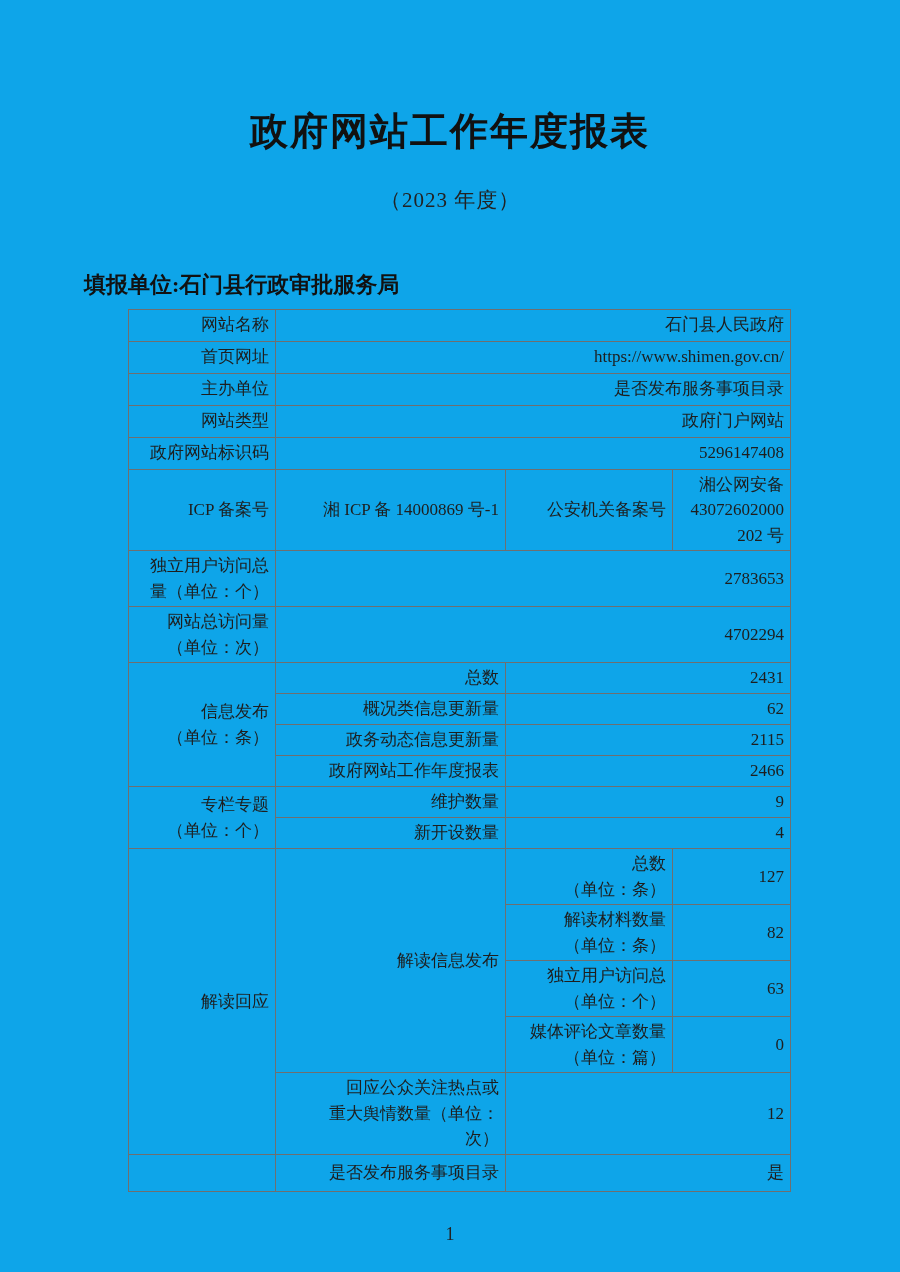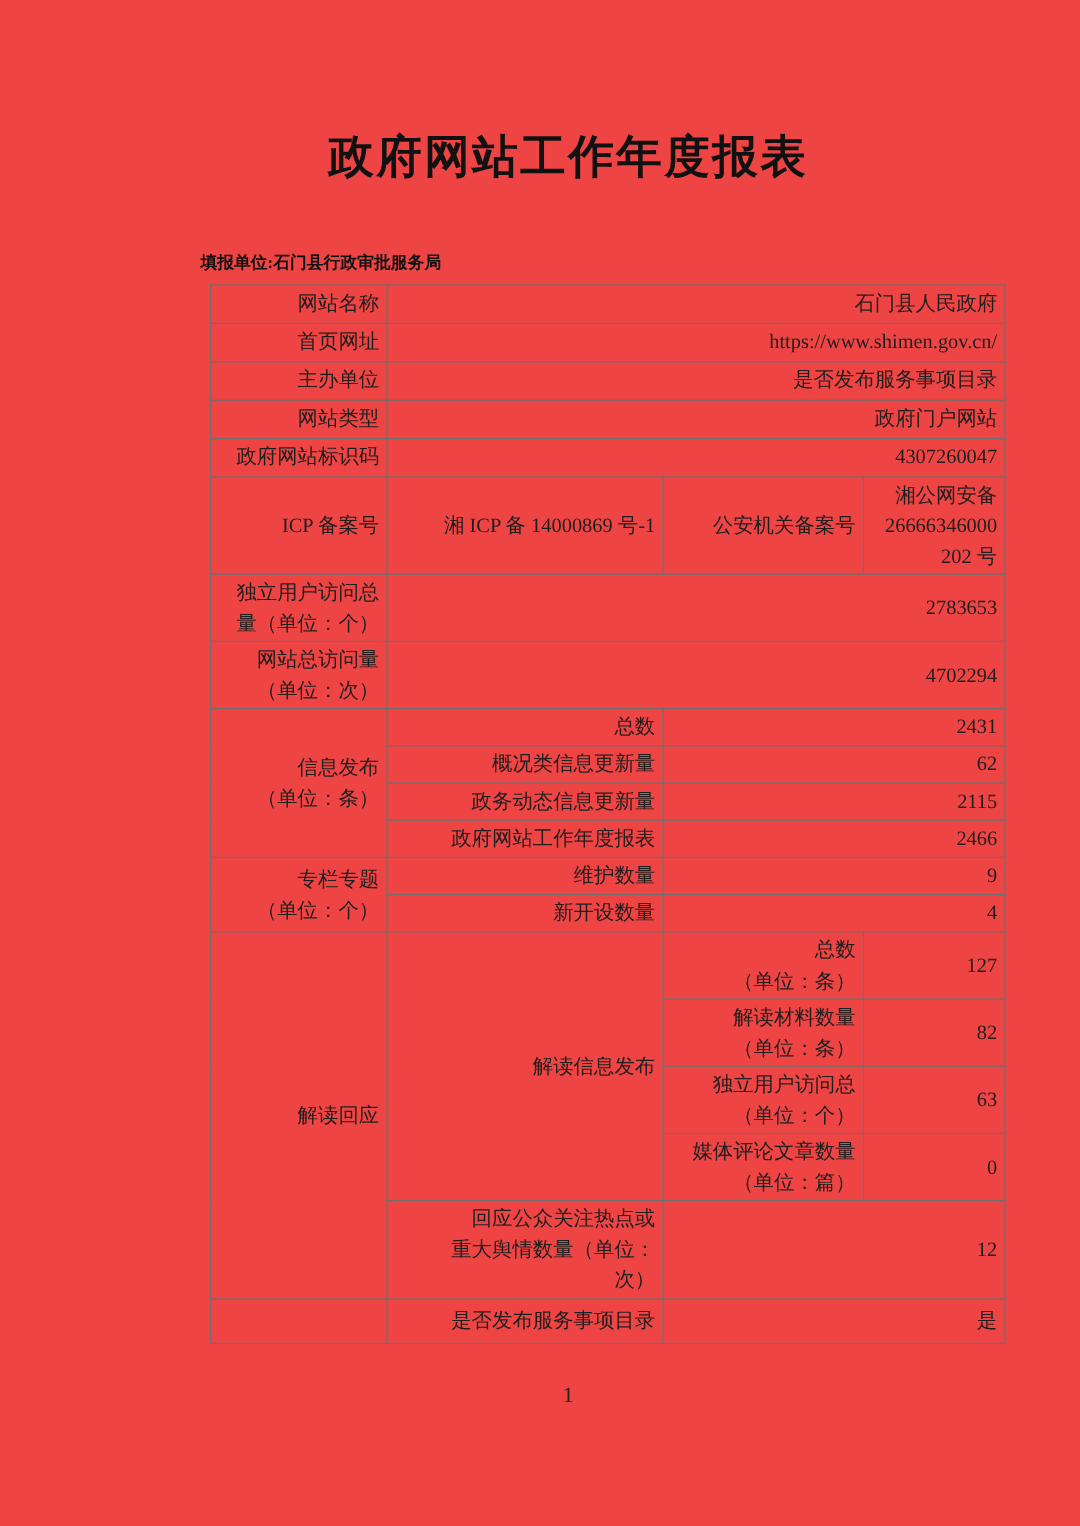--- a/index.html
+++ b/index.html
@@ -8,45 +8,44 @@
     width: 900px;
     height: 1272px;
     font-family: "Liberation Serif", "DejaVu Serif", serif;
     color: #1e1e1e;
     position: relative;
     overflow: hidden;
   }
   .page {
     width: 900px;
     height: 1272px;
-    background: #ef4444;
+    background: #0ea5e9;
     padding-top: 110px;
-    padding-left: 47px;
   }
   .doc-title {
     text-align: center;
     font-family: "Liberation Sans", "DejaVu Sans", sans-serif;
     font-weight: bold;
     font-size: 38px;
     letter-spacing: 2px;
     color: #111111;
     line-height: 1.15;
   }
   .doc-subtitle {
     text-align: center;
     font-size: 21px;
     margin-top: 32px;
     color: #222222;
     letter-spacing: 1px;
   }
   .unit-line {
-    margin-left: 120px;
+    margin-left: 84px;
     margin-top: 56px;
     font-weight: bold;
-    font-size: 14px;
+    font-size: 22px;
     color: #111111;
   }
   table.report {
     margin-left: 128px;
     margin-top: 9px;
     width: 662px;
     border-collapse: collapse;
     table-layout: fixed;
   }
   table.report td {
@@ -72,20 +71,21 @@
     font-size: 18px;
     color: #222222;
   }
 </style>
 </head>
 <body>
 
 <div class="page">
 
   <h1 class="doc-title">政府网站工作年度报表</h1>
+  <div class="doc-subtitle">（2023 年度）</div>
 
   <div class="unit-line">填报单位:石门县行政审批服务局</div>
 
   <table class="report">
     <colgroup>
       <col style="width:147px">
       <col style="width:230px">
       <col style="width:167px">
       <col style="width:118px">
     </colgroup>
@@ -101,28 +101,28 @@
       <tr class="h32">
         <td>主办单位</td>
         <td colspan="3">是否发布服务事项目录</td>
       </tr>
       <tr class="h32">
         <td>网站类型</td>
         <td colspan="3">政府门户网站</td>
       </tr>
       <tr class="h32">
         <td>政府网站标识码</td>
-        <td colspan="3">4307260047</td>
+        <td colspan="3">5296147408</td>
       </tr>
       <tr class="h80">
         <td>ICP 备案号</td>
         <td>湘 ICP 备 14000869 号-1</td>
         <td>公安机关备案号</td>
         <td>湘公网安备
-26666346000
+43072602000
 202 号</td>
       </tr>
       <tr class="h55">
         <td>独立用户访问总
 量（单位：个）</td>
         <td colspan="3">2783653</td>
       </tr>
       <tr class="h55">
         <td>网站总访问量
 （单位：次）</td>

